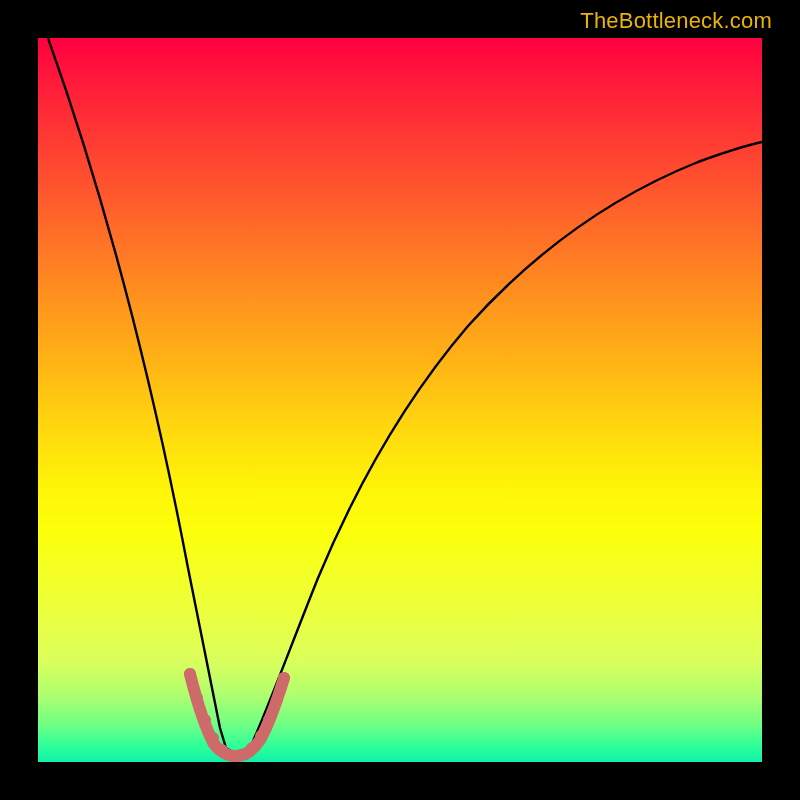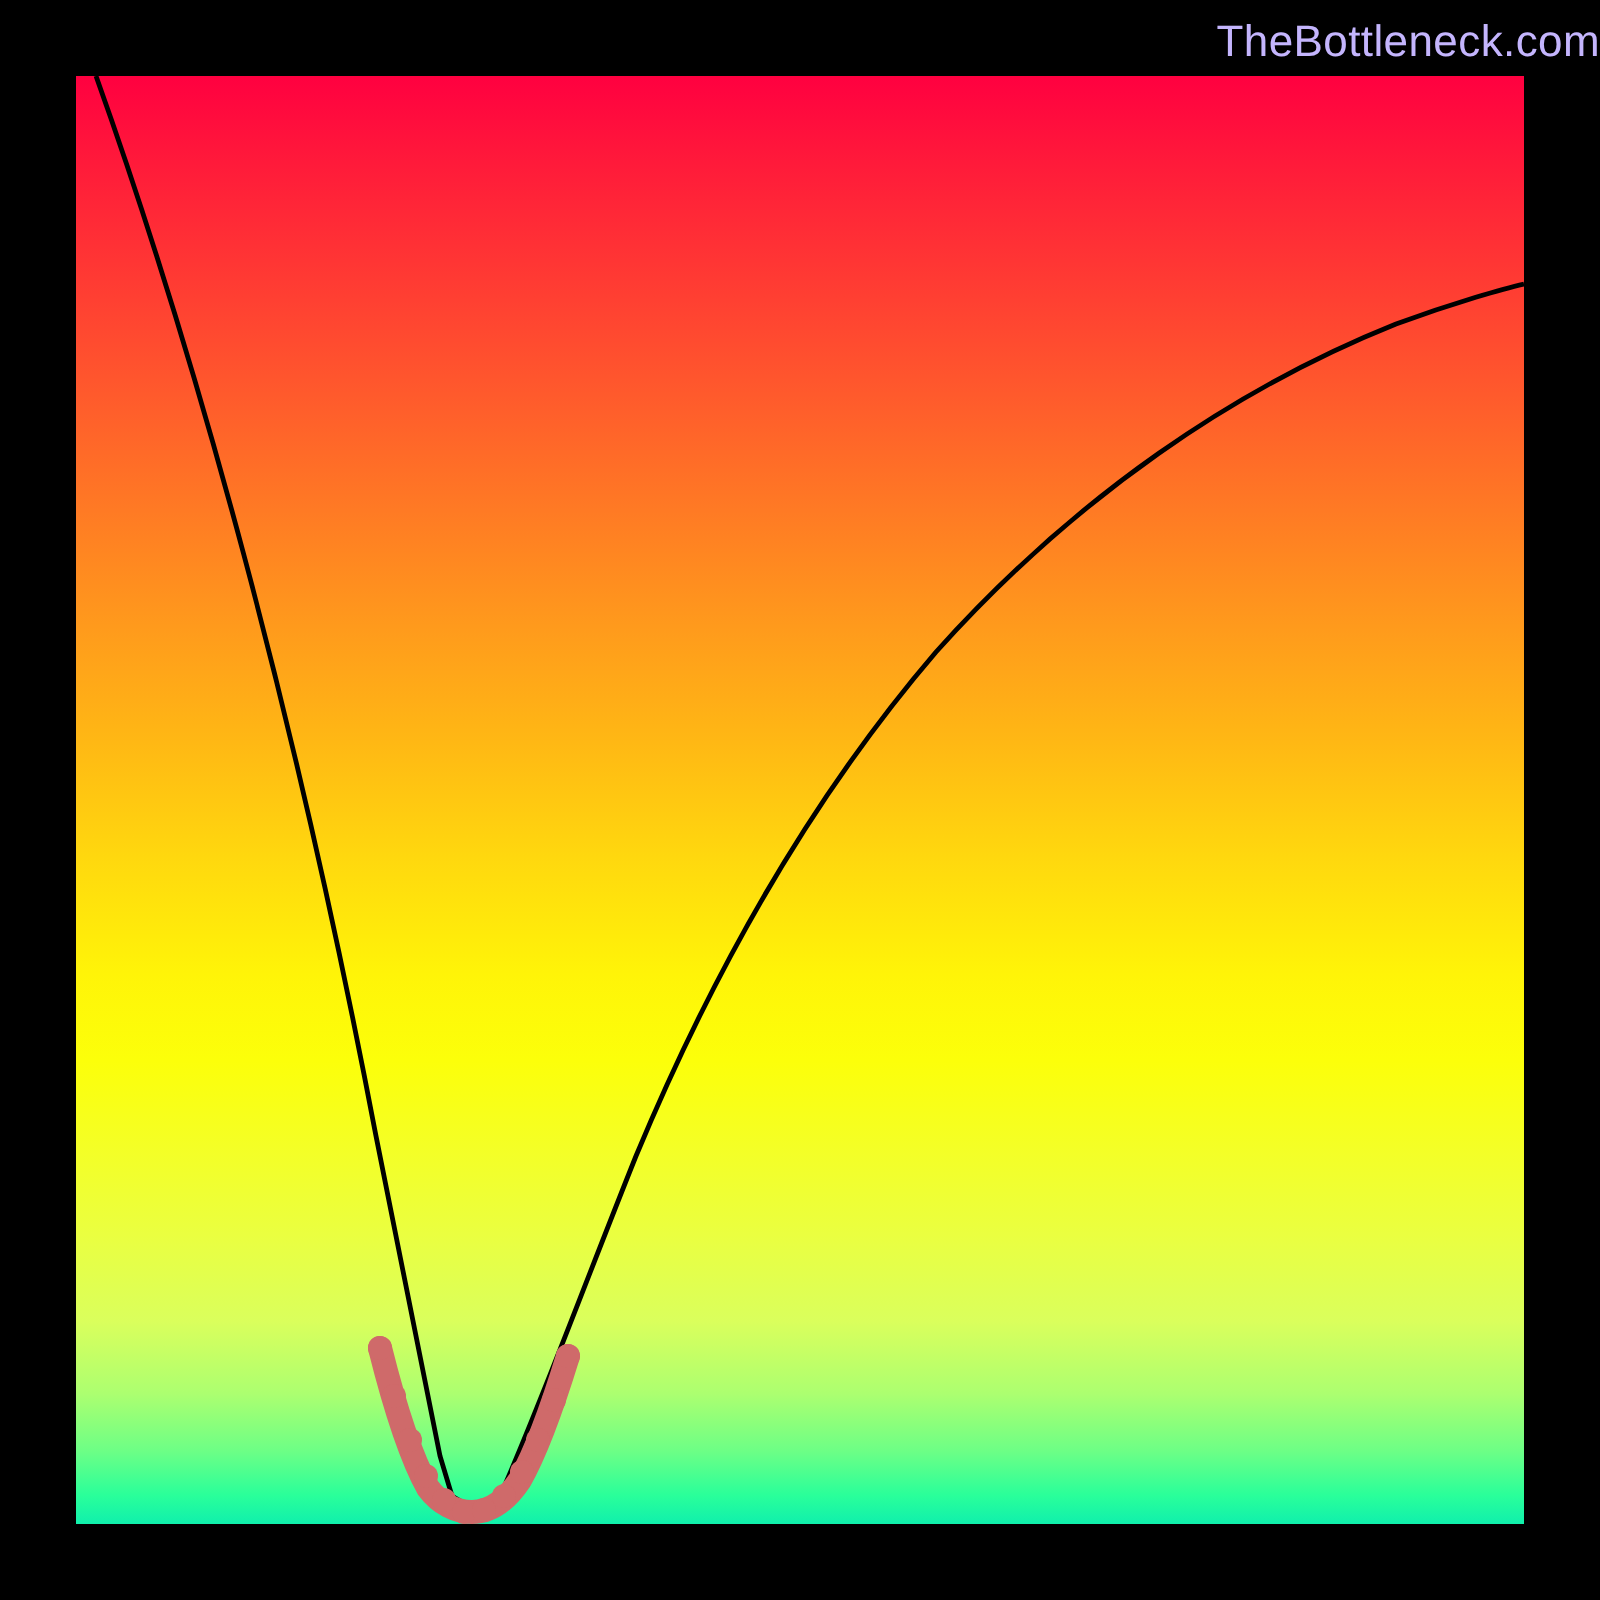--- a/index.html
+++ b/index.html
@@ -40,22 +40,22 @@
       #daff5c 86%,
       #acff70 91%,
       #6cff86 95%,
       #2aff9a 98%,
       #10f0ac 100%
     );
   }
   .watermark {
     position: absolute;
     top: 8px;
-    right: 0;
-    color: #c4b5fd;
+    right: 28px;
+    color: #eab308;
     font-size: 22px;
     letter-spacing: 0.2px;
   }
   svg.curve {
     position: absolute;
     top: 0; left: 0;
   }
 </style>
 </head>
 <body>

